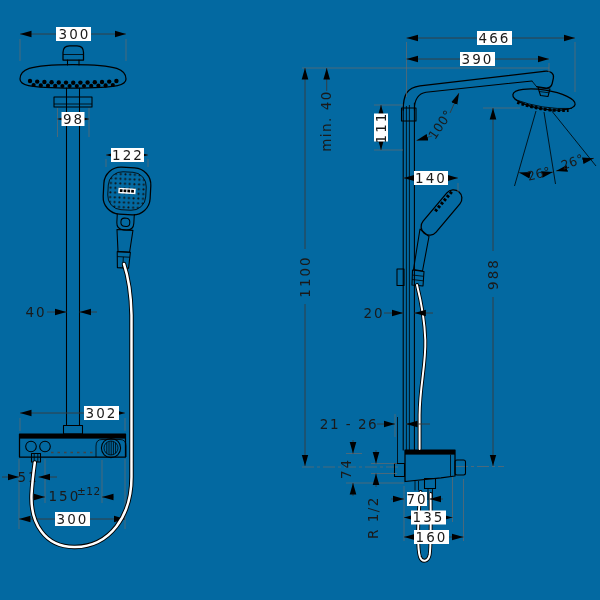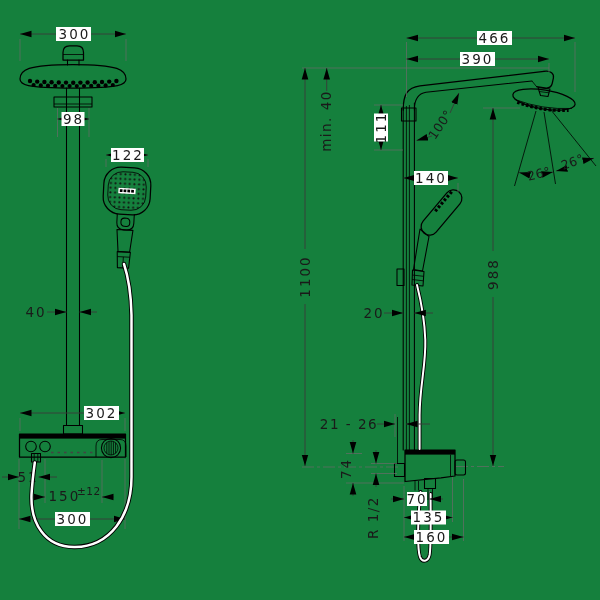--- a/index.html
+++ b/index.html
@@ -1,16 +1,16 @@
 <!DOCTYPE html>
 <html><head>
 <meta charset="utf-8">
 <style>
   html,body{margin:0;padding:0;background:#fff;}
-  .sheet{width:600px;height:600px;background:#15803d;position:relative;overflow:hidden;}
+  .sheet{width:600px;height:600px;background:#0369a1;position:relative;overflow:hidden;}
   svg{display:block;}
   .ol{fill:none;stroke:#000;stroke-width:1.25;stroke-linejoin:round;stroke-linecap:round;}
   .ol2{fill:none;stroke:#000;stroke-width:1.05;stroke-linejoin:round;stroke-linecap:round;}
   .thin{fill:none;stroke:#000;stroke-width:0.8;}
   .dim{fill:none;stroke:#3a3a3a;stroke-width:0.9;}
   .ext{fill:none;stroke:#6a6a6a;stroke-width:0.7;}
   .cl{fill:none;stroke:#6a6a6a;stroke-width:0.7;stroke-dasharray:12 3 3 3;}
   .dash{fill:none;stroke:#444;stroke-width:1.4;stroke-dasharray:2.5 4;}
   .blk{fill:#000;stroke:none;}
   .wbg{fill:#fff;stroke:none;}

